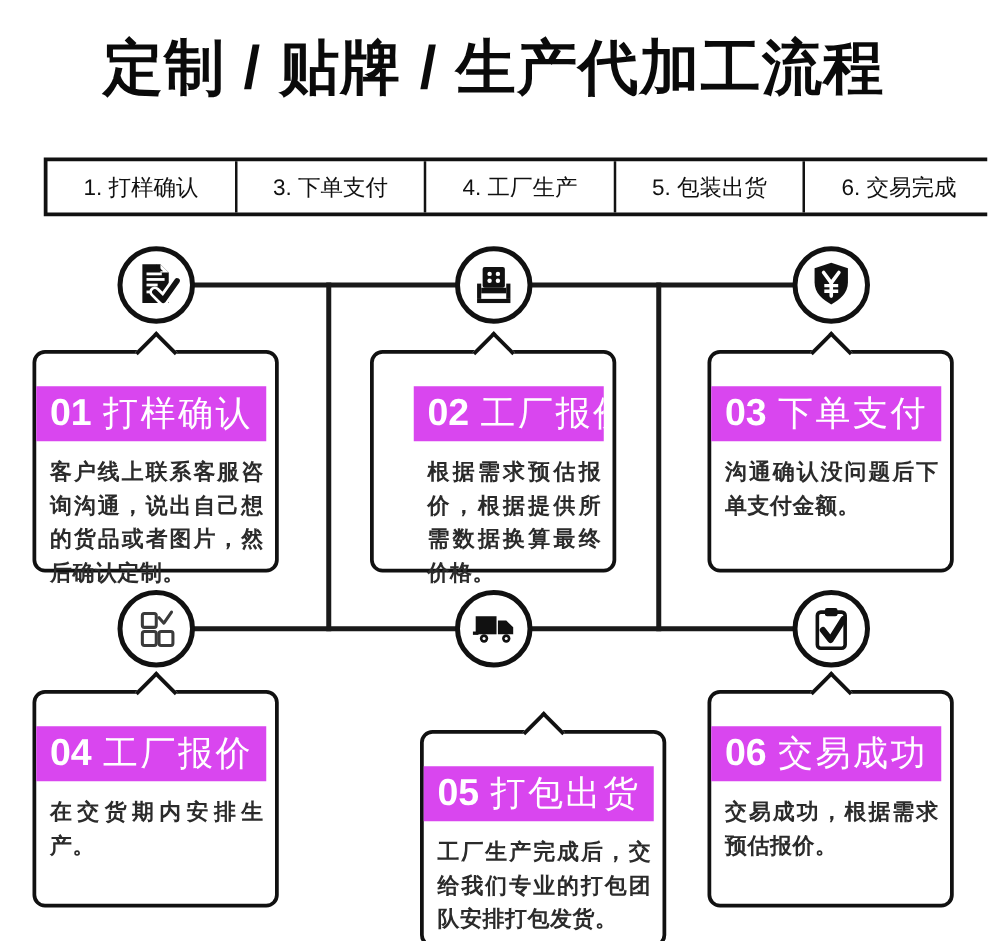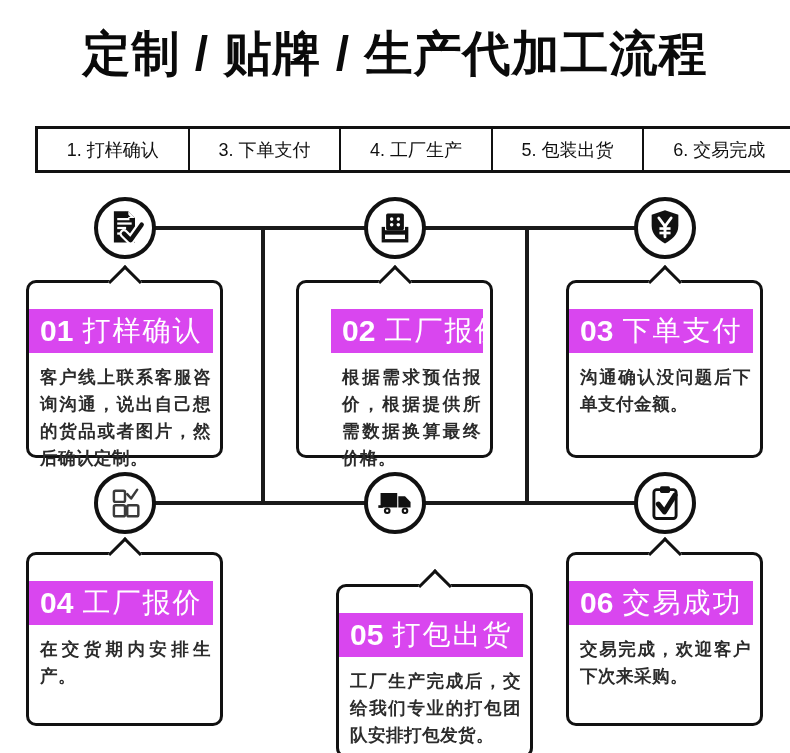--- a/index.html
+++ b/index.html
@@ -222,16 +222,16 @@
     </div>
     <div class="card-body">工厂生产完成后，交给我们专业的打包团队安排打包发货。</div>
   </div>
 
   <div class="flow-card" style="left:566px; top:552px; height:174px;">
     <div class="card-notch"></div>
     <div class="card-band">
       <span class="card-num">06</span>
       <span class="card-title">交易成功</span>
     </div>
-    <div class="card-body">交易完成，欢迎客户下次来采购。</div>
+    <div class="card-body">交易成功，根据需求预估报价。</div>
   </div>
 
 </div>
 
 </body></html>

